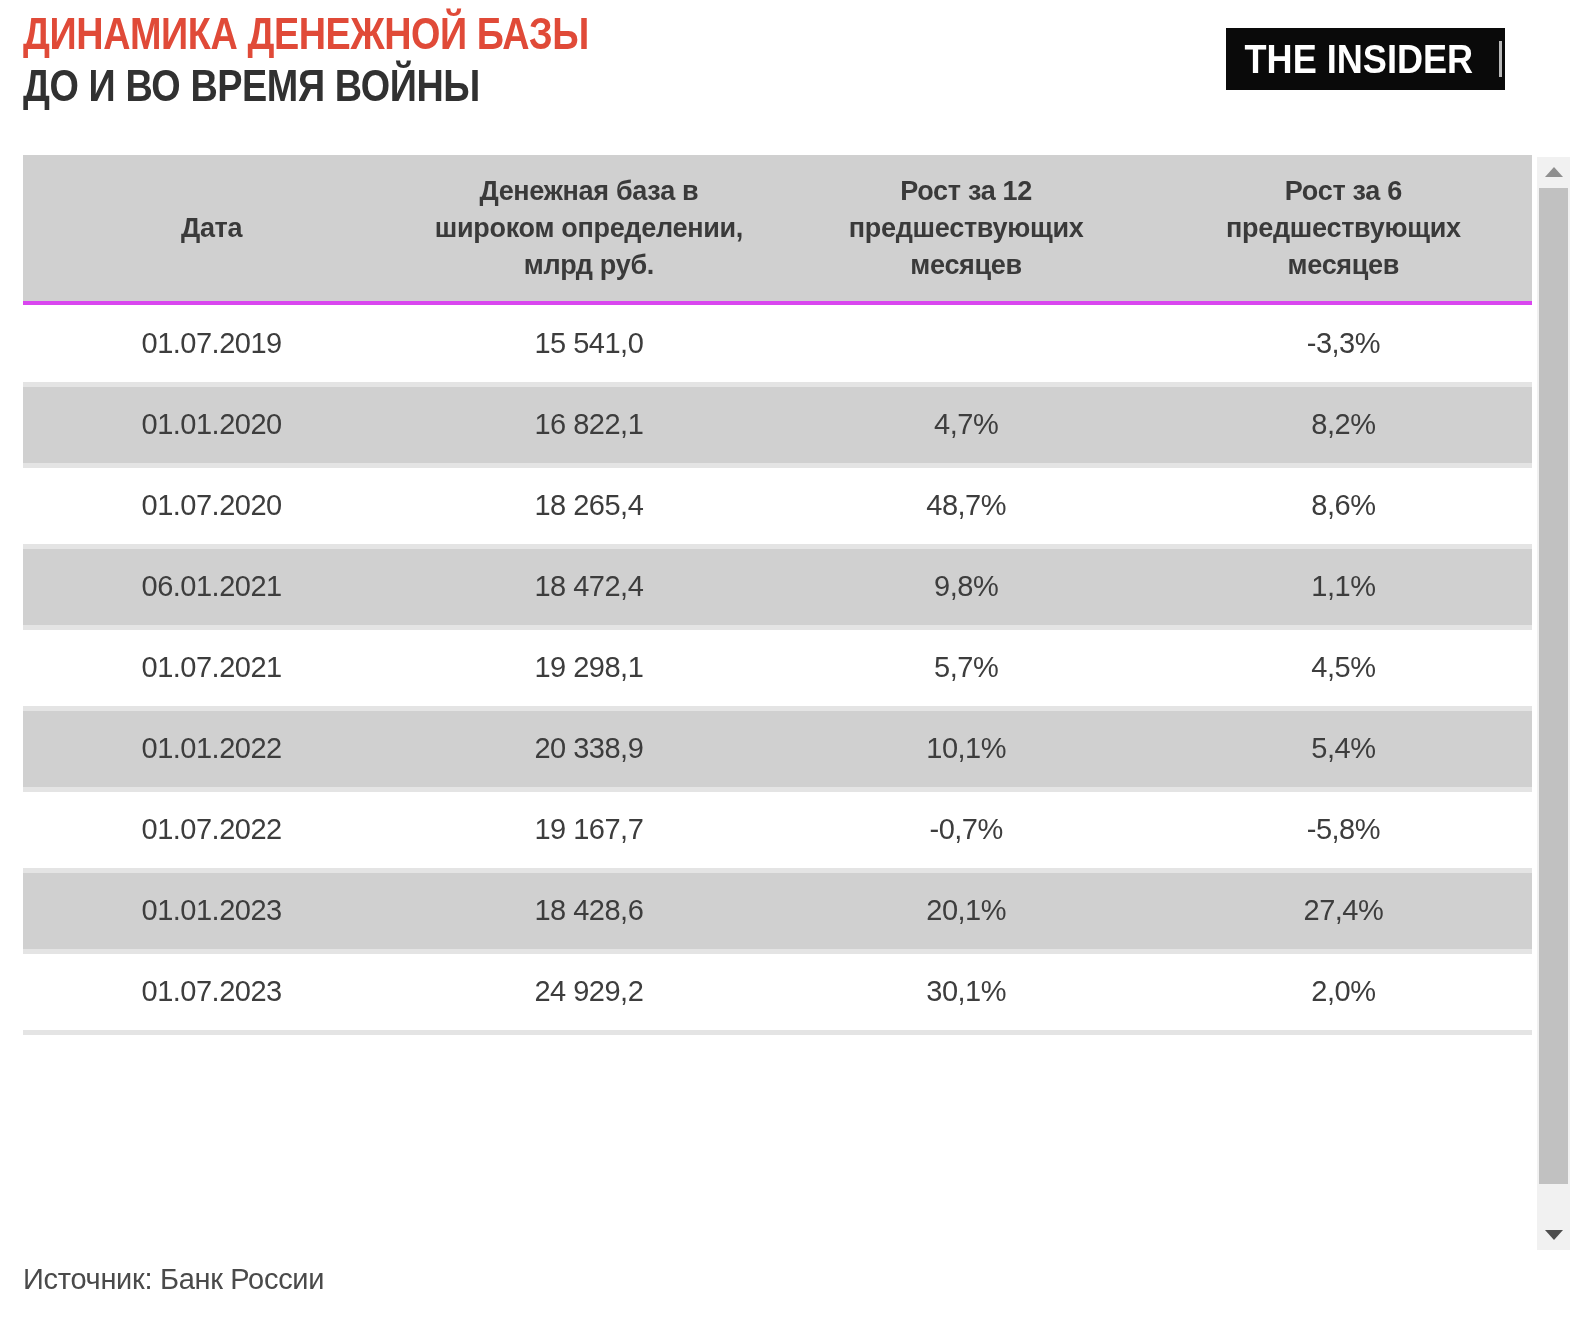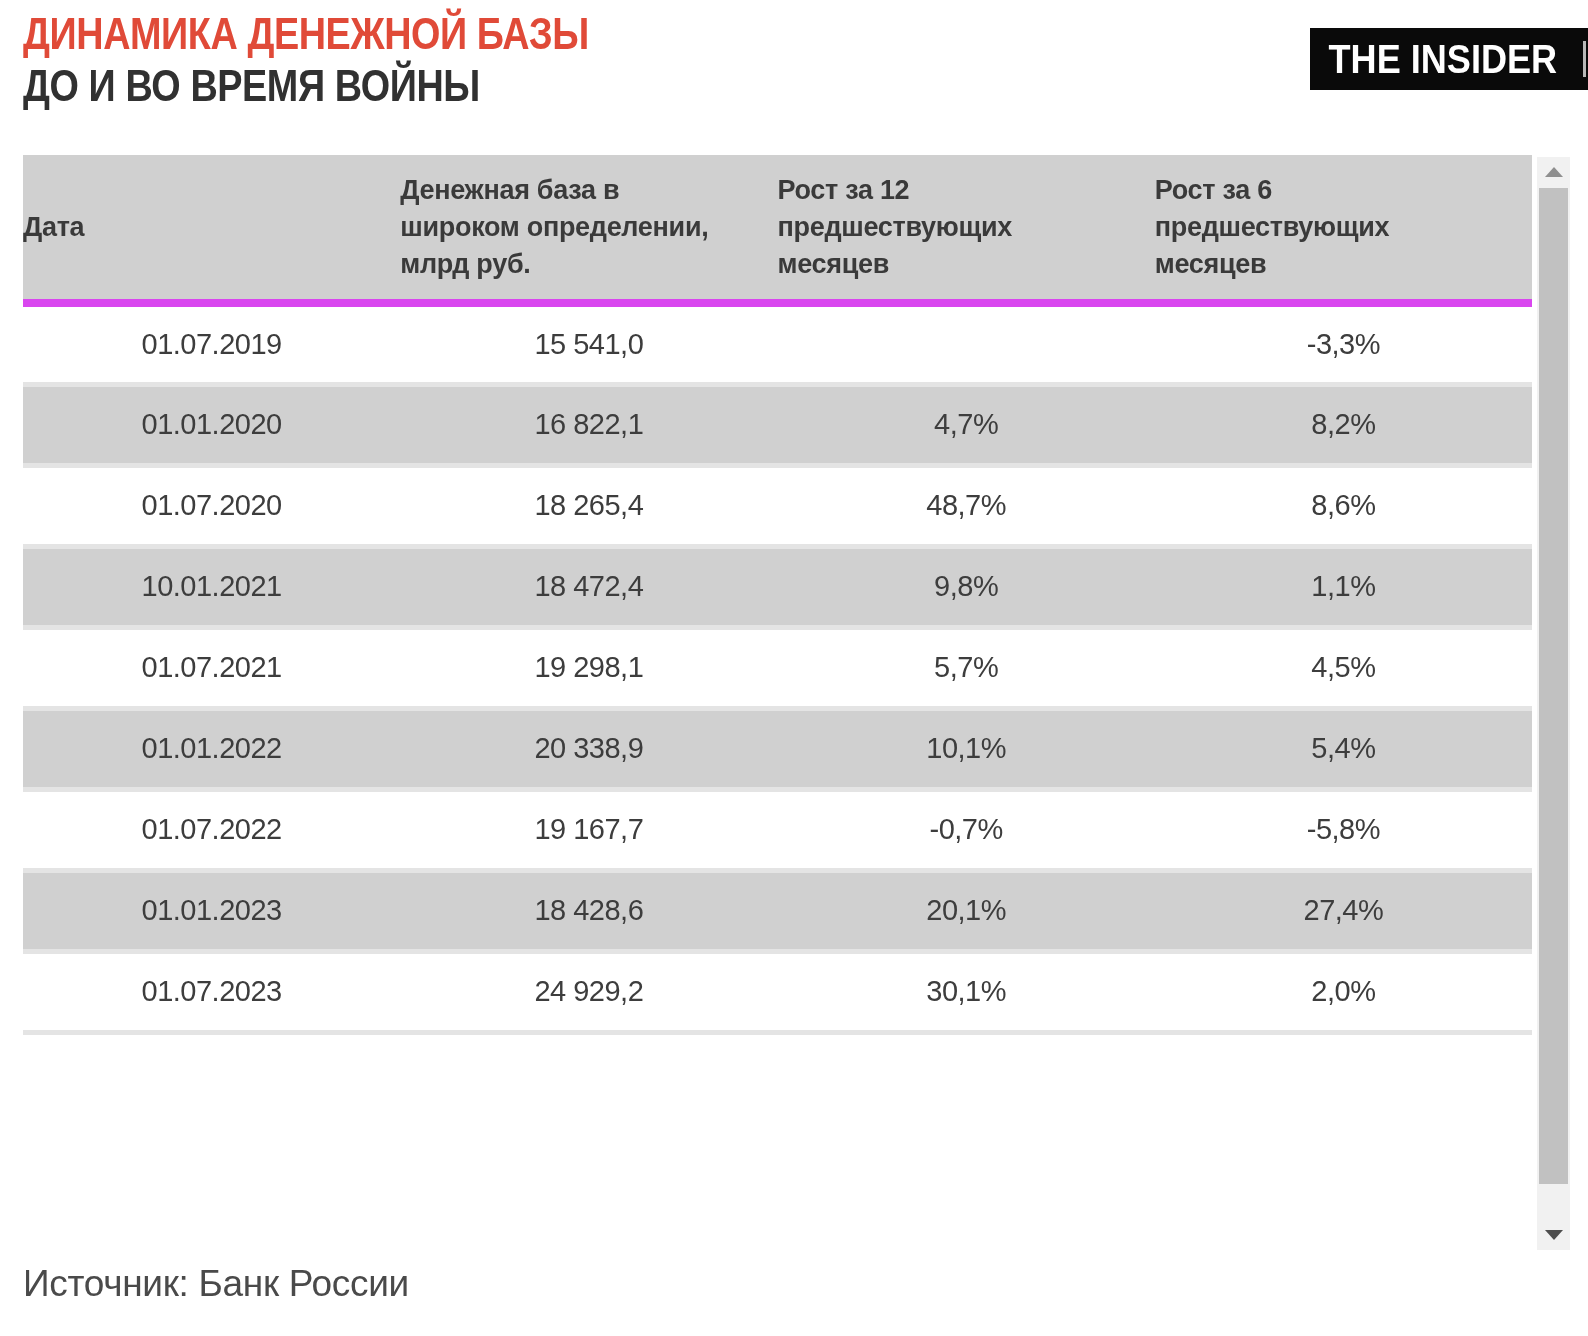--- a/index.html
+++ b/index.html
@@ -18,21 +18,21 @@
     line-height: 52px;
     letter-spacing: -0.5px;
     transform: scaleX(0.84);
     transform-origin: left center;
     white-space: nowrap;
   }
   .title-line1 { color: #e04a38; }
   .title-line2 { color: #313131; }
 
   .logo {
-    position: absolute; left: 1310px; top: 28px;
+    position: absolute; left: 1226px; top: 28px;
     width: 279px; height: 62px;
     background: #0a0a0a;
     display: flex; align-items: center; justify-content: center;
   }
   .logo-text {
     color: #ffffff;
     font-size: 41px;
     font-weight: 800;
     letter-spacing: 0px;
     transform: scaleX(0.88);
@@ -50,26 +50,26 @@
     overflow: hidden;
   }
   table {
     width: 100%;
     border-collapse: collapse;
     table-layout: fixed;
   }
   thead th {
     background: #d0d0d0;
     height: 148px;
-    border-bottom: 8px solid #d946ef;
+    border-bottom: 4px solid #d946ef;
     font-size: 27px;
     font-weight: 700;
     color: #3a3a3a;
     line-height: 37px;
-    text-align: left;
+    text-align: center;
     vertical-align: middle;
     letter-spacing: -0.3px;
   }
   thead th .hdr-span { display: inline-block; }
   thead th.col-1 .hdr-span { max-width: 330px; }
   thead th.col-2 .hdr-span, thead th.col-3 .hdr-span { max-width: 265px; }
   tbody td {
     height: 81px;
     border-bottom: 5px solid #e4e4e4;
     font-size: 29px;
@@ -107,21 +107,21 @@
     border-top: 10px solid #4e4e4e;
   }
   .sb-thumb {
     position: absolute; left: 2px; top: 31px;
     width: 29px; height: 996px;
     background: #c1c1c1;
   }
 
   .source {
     position: absolute; left: 23px; top: 1263px;
-    font-size: 37px;
+    font-size: 29px;
     color: #4a4a4a;
     letter-spacing: -0.3px;
   }
 </style>
 </head>
 <body>
 
 <div class="titles">
   <span class="title-line1">ДИНАМИКА ДЕНЕЖНОЙ БАЗЫ</span>
   <span class="title-line2">ДО И ВО ВРЕМЯ ВОЙНЫ</span>
@@ -155,21 +155,21 @@
           <td>4,7%</td>
           <td>8,2%</td>
         </tr>
         <tr>
           <td>01.07.2020</td>
           <td>18 265,4</td>
           <td>48,7%</td>
           <td>8,6%</td>
         </tr>
         <tr>
-          <td>10.01.2021</td>
+          <td>06.01.2021</td>
           <td>18 472,4</td>
           <td>9,8%</td>
           <td>1,1%</td>
         </tr>
         <tr>
           <td>01.07.2021</td>
           <td>19 298,1</td>
           <td>5,7%</td>
           <td>4,5%</td>
         </tr>

